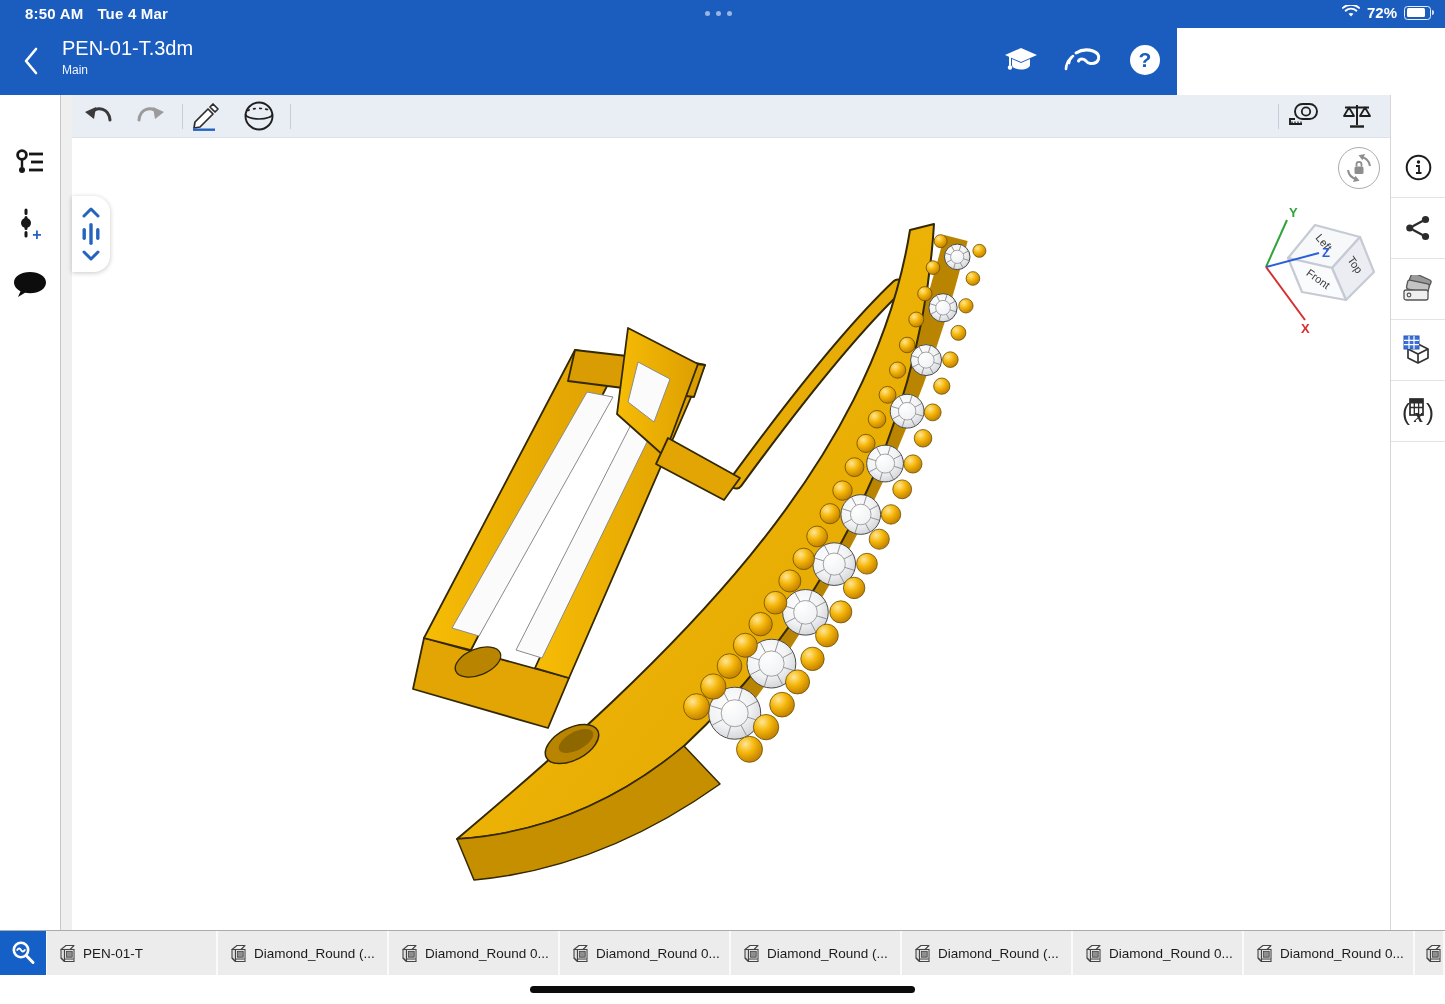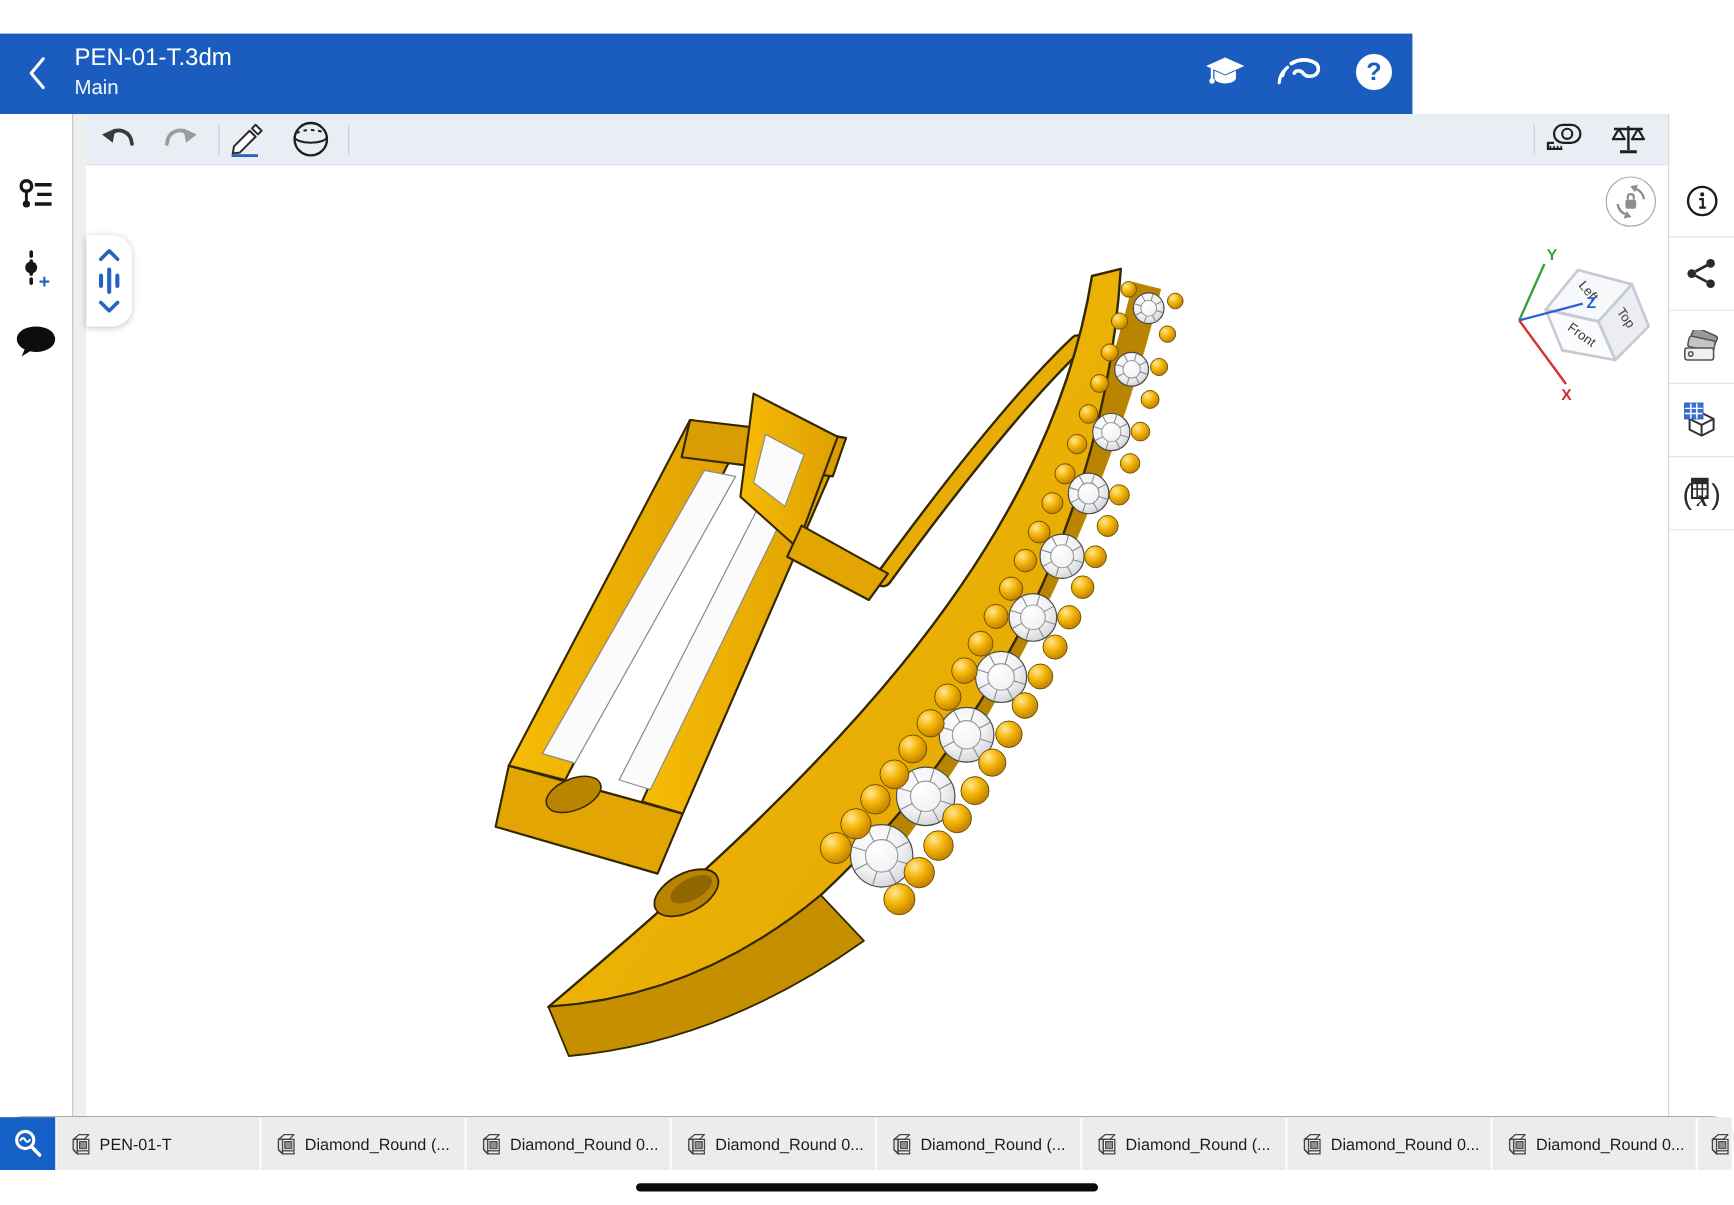--- a/index.html
+++ b/index.html
@@ -11,21 +11,21 @@
   .sb-date{font-weight:600;margin-left:14px;}
   .sb-dots{position:absolute;left:705px;top:11px;display:flex;gap:6px;}
   .sb-dots span{width:5px;height:5px;border-radius:50%;background:rgba(255,255,255,.55);}
   .sb-right{position:absolute;right:14px;top:4px;display:flex;align-items:center;gap:7px;font-size:15px;font-weight:600;}
   .battery{position:relative;width:25px;height:12px;border:1px solid rgba(255,255,255,.9);border-radius:3.5px;}
   .battery i{position:absolute;left:1.5px;top:1.5px;bottom:1.5px;width:72%;background:#fff;border-radius:1.5px;}
   .battery em{position:absolute;right:-4px;top:3px;width:2px;height:5px;background:rgba(255,255,255,.8);border-radius:0 2px 2px 0;}
   .header{position:absolute;left:0;top:28px;width:1177px;height:67px;background:#1B5DBE;color:#fff;}
   .back{position:absolute;left:14px;top:14px;width:34px;height:38px;display:flex;align-items:center;justify-content:center;cursor:pointer;}
   .doc-title{position:absolute;left:62px;top:9px;font-size:20px;font-weight:500;}
-  .doc-sub{position:absolute;left:62px;top:35px;font-size:17px;font-weight:400;color:rgba(255,255,255,.93);}
+  .doc-sub{position:absolute;left:62px;top:35px;font-size:12px;font-weight:400;color:rgba(255,255,255,.93);}
   .hdr-icons{position:absolute;right:12px;top:12px;display:flex;align-items:center;gap:22px;}
   .hdr-btn{width:40px;height:40px;display:flex;align-items:center;justify-content:center;cursor:pointer;}
   
   .left-rail{position:absolute;left:0;top:95px;width:60px;height:835px;background:#fff;}
   .rail-btn{position:absolute;left:0;width:60px;height:52px;display:flex;align-items:center;justify-content:center;}
   .gray-col{position:absolute;left:60px;top:95px;width:12px;height:835px;background:#EFEFEF;border-left:1px solid #C6C6C6;box-sizing:border-box;}
   .toolbar{position:absolute;left:72px;top:95px;width:1318px;height:43px;background:#E9EDF4;border-bottom:1px solid #DCE1EA;box-sizing:border-box;}
   .tb-btn{position:absolute;top:4px;width:40px;height:34px;display:flex;align-items:center;justify-content:center;}
   .tb-div{position:absolute;top:9px;width:1px;height:25px;background:#C6CCD8;}
   .canvas{position:absolute;left:72px;top:138px;width:1318px;height:792px;background:#fff;}
@@ -34,34 +34,58 @@
   .rr-spacer{height:42px;}
   
   .pulltab{position:absolute;left:0;top:58px;width:38px;height:76px;background:#fff;border-radius:0 16px 16px 0;
            box-shadow:0 1px 5px rgba(0,0,0,.22);display:flex;flex-direction:column;align-items:center;justify-content:center;gap:4px;}
   .rotlock{position:absolute;left:1266px;top:9px;width:42px;height:42px;border:1.5px solid #ACACAC;border-radius:50%;
            background:#fff;box-sizing:border-box;display:flex;align-items:center;justify-content:center;}
   .viewcube{position:absolute;left:1183px;top:67px;width:130px;height:130px;}
   .vc-label{font-size:11px;fill:#3a3a3a;}
   .axis-label{font-size:13px;font-weight:700;}
   
-  .tabbar{position:absolute;left:0;top:930px;width:1445px;height:45px;background:#FAFAFA;border-top:1px solid #ABABAB;box-sizing:border-box;border-radius:20px;}
+  .tabbar{position:absolute;left:0;top:930px;width:1445px;height:45px;background:#FAFAFA;border-top:1px solid #ABABAB;box-sizing:border-box;}
   .inspect{position:absolute;left:0;top:0;width:46px;height:44px;background:#1560C6;display:flex;align-items:center;justify-content:center;}
   .tabs{position:absolute;left:47px;top:0;height:44px;display:flex;gap:2px;overflow:hidden;width:1398px;}
   .tab{flex:0 0 169px;height:44px;background:#ECECEC;display:flex;align-items:center;padding-left:10px;box-sizing:border-box;cursor:pointer;}
   .tab.partial{flex:0 0 28px;padding-left:8px;}
   .tab .lbl{font-size:13.5px;color:#1b1b1b;margin-left:7px;white-space:nowrap;}
   .home-row{position:absolute;left:0;top:975px;width:1445px;height:29px;background:#fff;}
   .home-ind{position:absolute;left:530px;top:11px;width:385px;height:7px;border-radius:4px;background:#0b0b0b;}
 </style>
 </head>
 <body>
 
 <div class="app">
 
+  <div class="statusbar">
+    <div class="sb-left">
+      <span>8:50 AM</span><span class="sb-date">Tue 4 Mar</span>
+    </div>
+    <div class="sb-dots">
+        <span></span>
+        <span></span>
+        <span></span>
+      </div>
+    <div class="sb-right">
+      <span>
+        <svg width="18" height="13" viewBox="0 0 18 13">
+            <path d="M9 11.6 L11.5 8.7 A4.6 4.6 0 0 0 6.5 8.7 Z" fill="#fff"></path>
+            <path d="M3.6 5.7 a8 8 0 0 1 10.8 0" stroke="#fff" stroke-width="1.9" fill="none" stroke-linecap="round"></path>
+            <path d="M.9 2.9 a12 12 0 0 1 16.2 0" stroke="#fff" stroke-width="1.9" fill="none" stroke-linecap="round"></path>
+          </svg>
+      </span>
+      <span>72%</span>
+      <span class="battery">
+          <i></i>
+          <em></em>
+        </span>
+    </div>
+  </div>
 
   <div class="header">
     <div class="back">
       <svg width="16" height="28" viewBox="0 0 16 28">
           <polyline points="13,2 3,14 13,26" fill="none" stroke="#fff" stroke-width="2.6" stroke-linecap="round" stroke-linejoin="round"></polyline>
         </svg>
     </div>
     <div class="doc-title">PEN-01-T.3dm</div>
     <div class="doc-sub">Main</div>
     <div class="hdr-icons">

